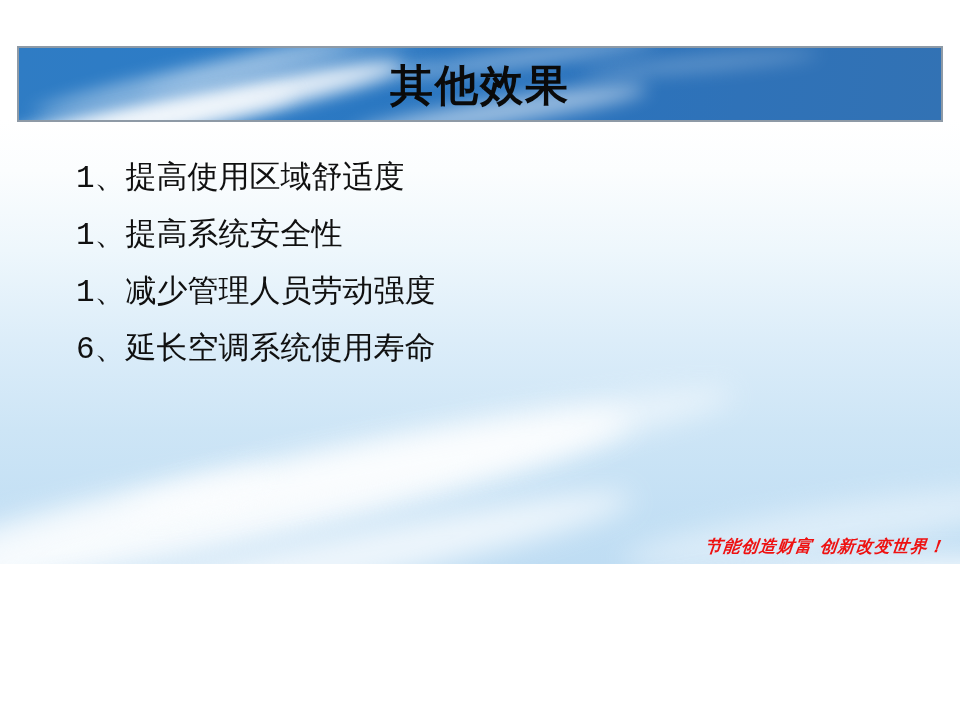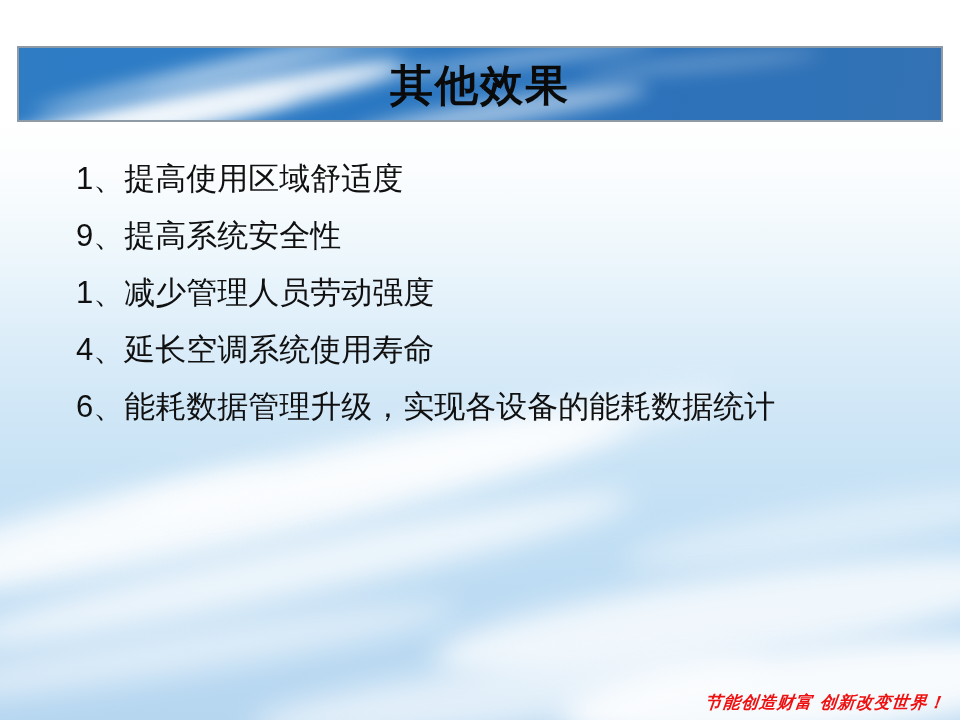--- a/index.html
+++ b/index.html
@@ -9,21 +9,21 @@
   body {
     width: 960px;
     height: 720px;
     overflow: hidden;
     font-family: "Liberation Serif", "DejaVu Serif", serif;
   }
 
   #slide {
     position: relative;
     width: 960px;
-    height: 720px;
+    height: 564px;
     overflow: hidden;
     background: #fde047;
   }
 
   
   .sky-base {
     position: absolute;
     left: 0; top: 0;
     width: 960px; height: 720px;
     background:
@@ -125,21 +125,21 @@
   }
 
   
   #bullet-list {
     position: absolute;
     left: 76px;
     top: 150px;
     width: 840px;
   }
   .bullet-row {
-    font-family: Liberation Sans, sans-serif;
+    font-family: Liberation Mono, monospace;
     font-size: 31px;
     line-height: 57px;
     color: #101010;
     white-space: nowrap;
   }
 
   
   #footer-slogan {
     position: absolute;
     right: 14px;
@@ -177,21 +177,20 @@
     <div class="banner-streak bs1"></div>
     <div class="banner-streak bs7"></div>
     <div class="banner-streak bs5"></div>
     <div class="banner-streak bs4"></div>
     <div class="banner-streak bs6"></div>
     <div id="title-text">其他效果</div>
   </div>
 
   <div id="bullet-list">
     <div class="bullet-row">1、提高使用区域舒适度</div>
-    <div class="bullet-row">9、提高系统安全性</div>
+    <div class="bullet-row">1、提高系统安全性</div>
     <div class="bullet-row">1、减少管理人员劳动强度</div>
-    <div class="bullet-row">4、延长空调系统使用寿命</div>
-    <div class="bullet-row">6、能耗数据管理升级，实现各设备的能耗数据统计</div>
+    <div class="bullet-row">6、延长空调系统使用寿命</div>
   </div>
 
   <div id="footer-slogan">节能创造财富 创新改变世界！</div>
 
 </div>
 
 </body></html>

